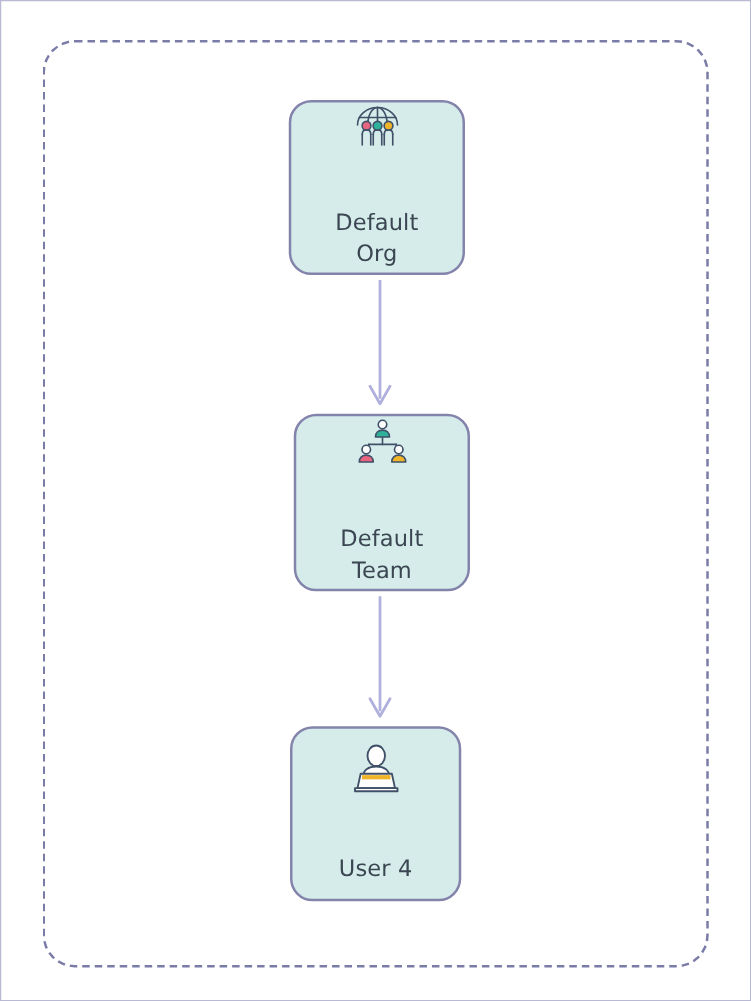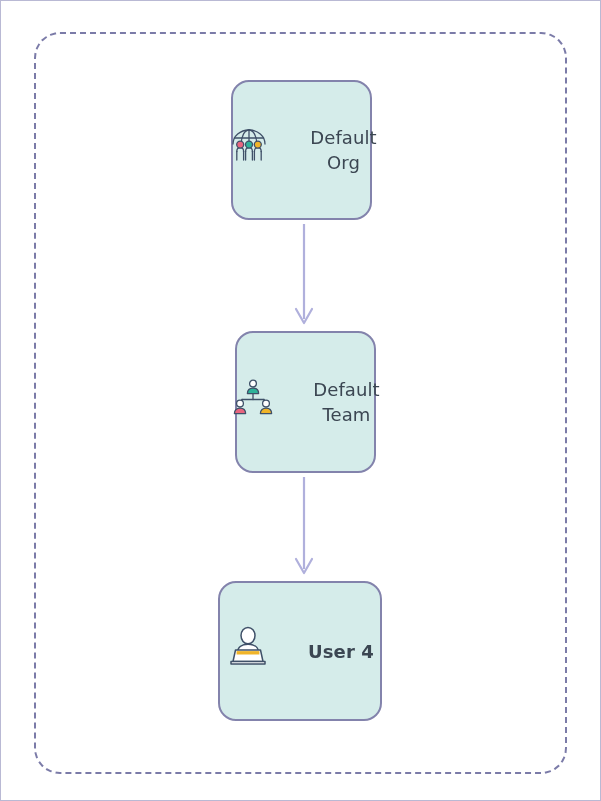--- a/index.html
+++ b/index.html
@@ -28,21 +28,21 @@
     box-sizing: border-box;
     background: transparent;
   }
   .node {
     position: absolute;
     background: #d5ecea;
     border: 2px solid #8383ac;
     border-radius: 18px;
     box-sizing: border-box;
     display: flex;
-    flex-direction: row;
+    flex-direction: column;
     align-items: center;
     justify-content: center;
     gap: 38px;
   }
   .node-icon {
     display: block;
     margin-bottom: 6px;
   }
   .node-label {
     color: #3b4652;
@@ -58,25 +58,24 @@
     width: 141px;
     height: 140px;
   }
   #node-team {
     left: 234px;
     top: 330px;
     width: 141px;
     height: 142px;
   }
   #node-user {
-    left: 217px;
+    left: 231px;
     top: 580px;
-    width: 164px;
+    width: 137px;
     height: 140px;
-    font-weight: bold;
   }
   .edge {
     position: absolute;
     left: 0;
     top: 0;
     width: 601px;
     height: 801px;
     pointer-events: none;
   }
 </style>

